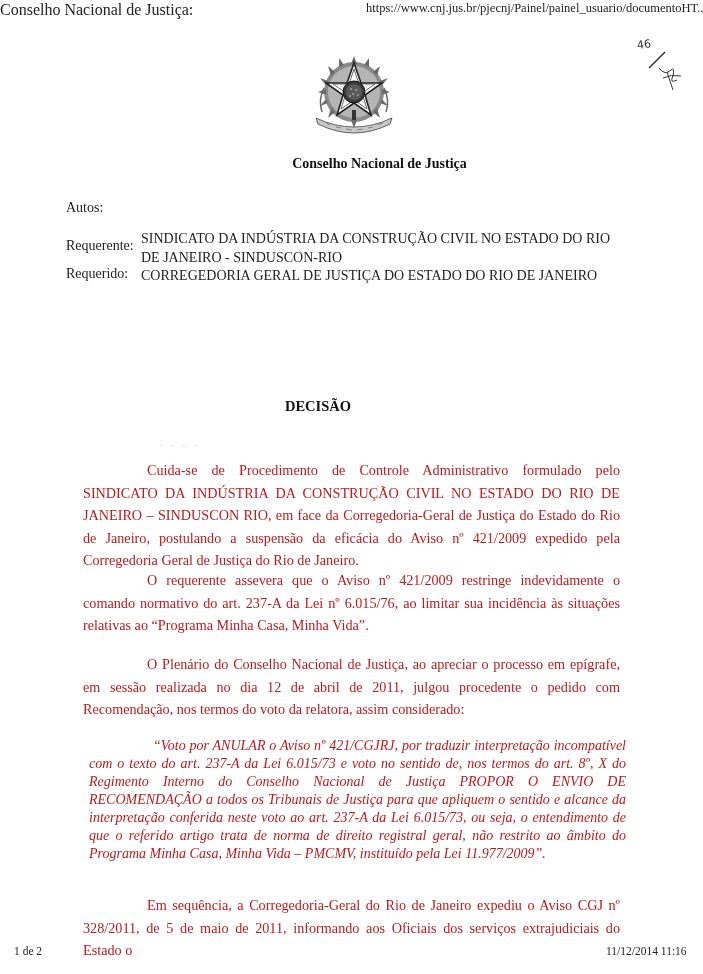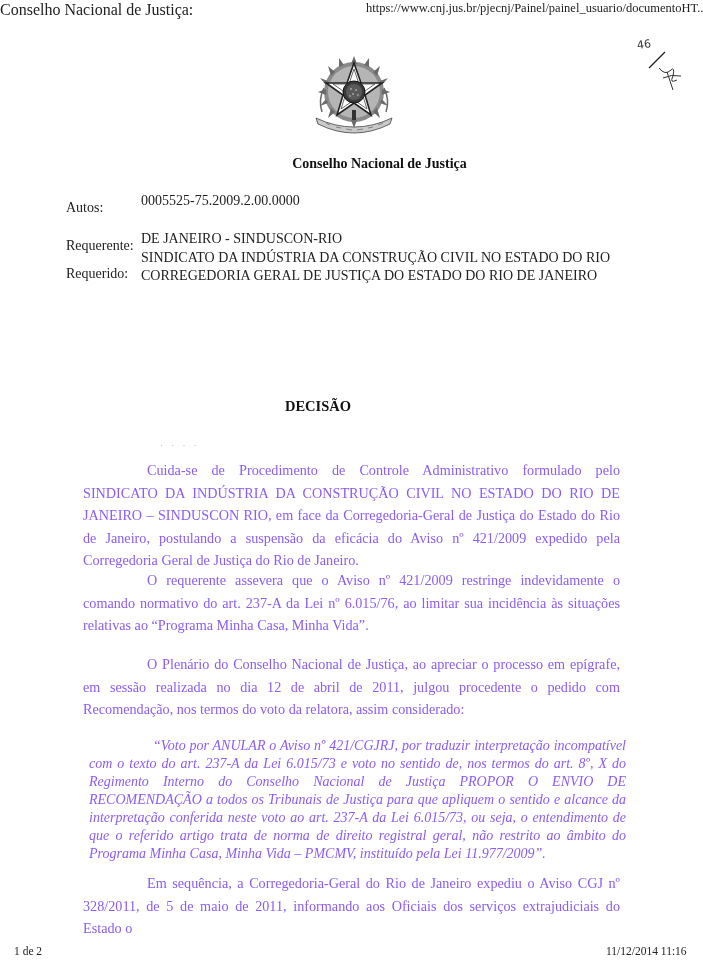--- a/index.html
+++ b/index.html
@@ -99,21 +99,21 @@
       letter-spacing: 3px;
     }
 
     
     .para {
       left: 83px;
       width: 537px;
       font-size: 14.2px;
       line-height: 22.5px;
       text-align: justify;
-      color: #8b5cf6;
+      color: #b91c1c;
     }
     .para .indent {
       display: inline-block;
       width: 64px;
     }
     .para.quote {
       font-style: italic;
       font-size: 14px;
       line-height: 18px;
       margin-left: 6px;
@@ -184,27 +184,26 @@
   <svg width="80" height="60" viewBox="0 0 80 60">
     <line x1="50" y1="16" x2="34" y2="32" stroke="#222" stroke-width="1.3"></line>
     <path d="M44,32 Q50,40 56,34 Q60,30 58,40 Q54,48 62,44 M52,36 L58,54 M48,42 Q56,38 66,40" fill="none" stroke="#333" stroke-width="1"></path>
   </svg>
 </div>
 
 <div class="abs org-title">Conselho Nacional de Justiça</div>
 
 <div class="abs meta-label" style="top:200px;">Autos:</div>
 <div class="abs meta-value" style="top:191px;">
-  <div>0005525-75.2009.2.00.0000</div>
 </div>
 
 <div class="abs meta-label" style="top:238px;">Requerente:</div>
 <div class="abs meta-value" style="top:229px;">
+  <div>SINDICATO DA INDÚSTRIA DA CONSTRUÇÃO CIVIL NO ESTADO DO RIO</div>
   <div>DE JANEIRO - SINDUSCON-RIO</div>
-  <div>SINDICATO DA INDÚSTRIA DA CONSTRUÇÃO CIVIL NO ESTADO DO RIO</div>
 </div>
 
 <div class="abs meta-label" style="top:266px;">Requerido:</div>
 <div class="abs meta-value" style="top:266px;">
   <div>CORREGEDORIA GERAL DE JUSTIÇA DO ESTADO DO RIO DE JANEIRO</div>
 </div>
 
 <div class="abs decision-title">DECISÃO</div>
 <div class="abs speck">·  ·  ·  ·</div>
 
@@ -217,18 +216,18 @@
 </div>
 
 <div class="abs para" style="top:653px;">
   <span class="indent"></span><span>O Plenário do Conselho Nacional de Justiça, ao apreciar o processo em epígrafe, em sessão realizada no dia 12 de abril de 2011, julgou procedente o pedido com Recomendação, nos termos do voto da relatora, assim considerado:</span>
 </div>
 
 <div class="abs para quote" style="top:737px;">
   <span class="indent"></span><span>“Voto por ANULAR o Aviso nº 421/CGJRJ, por traduzir interpretação incompatível com o texto do art. 237-A da Lei 6.015/73 e voto no sentido de, nos termos do art. 8º, X do Regimento Interno do Conselho Nacional de Justiça PROPOR O ENVIO DE RECOMENDAÇÃO a todos os Tribunais de Justiça para que apliquem o sentido e alcance da interpretação conferida neste voto ao art. 237-A da Lei 6.015/73, ou seja, o entendimento de que o referido artigo trata de norma de direito registral geral, não restrito ao âmbito do Programa Minha Casa, Minha Vida – PMCMV, instituído pela Lei 11.977/2009”.</span>
 </div>
 
-<div class="abs para" style="top:872px;">
+<div class="abs para" style="top:894px;">
   <span class="indent"></span><span>Em sequência, a Corregedoria-Geral do Rio de Janeiro expediu o Aviso CGJ nº 328/2011, de 5 de maio de 2011, informando aos Oficiais dos serviços extrajudiciais do Estado o</span>
 </div>
 
 <div class="abs print-footer-left">1 de 2</div>
 <div class="abs print-footer-right">11/12/2014 11:16</div>
 
 </body></html>

